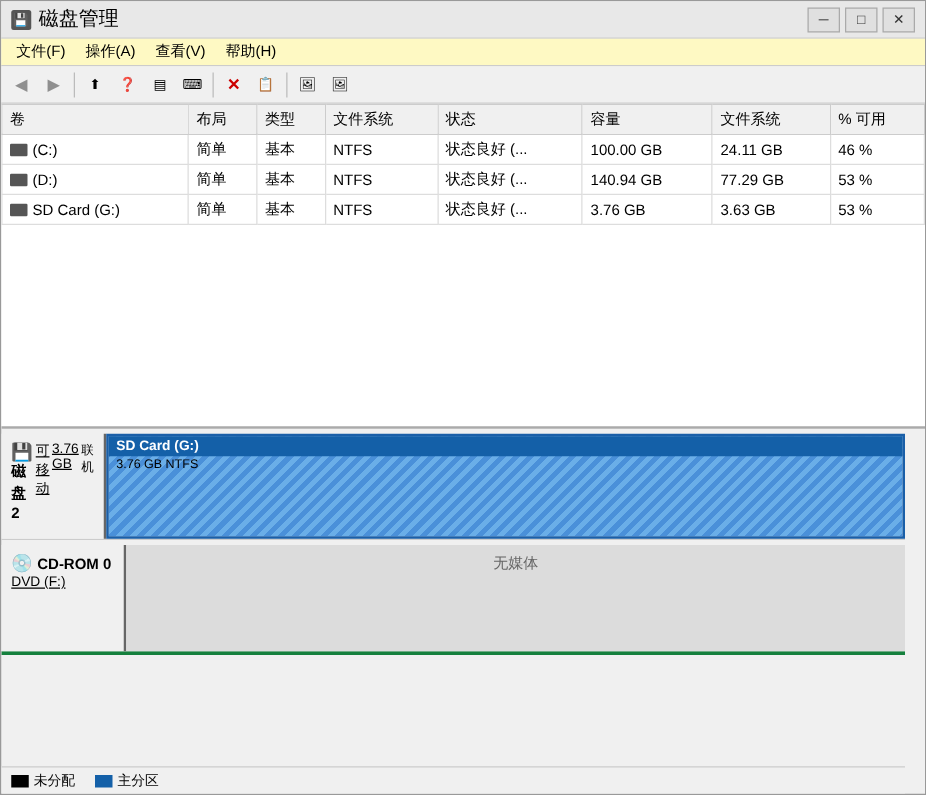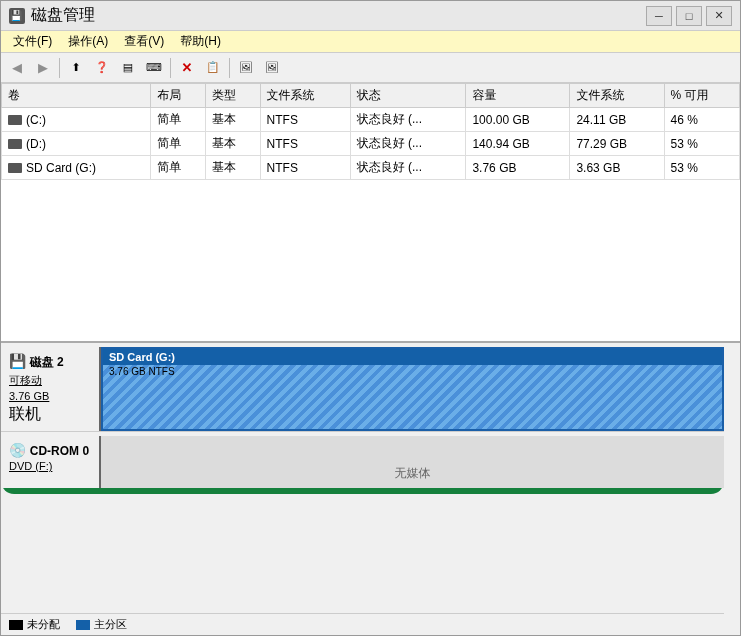--- a/index.html
+++ b/index.html
@@ -175,35 +175,34 @@
     .disk-scroll::-webkit-scrollbar-thumb { background: #c0c0c0; border: 2px solid #f0f0f0; }
 
     
     .disk-row {
       display: flex;
       height: 85px;
       border-bottom: 1px solid #ccc;
       margin-bottom: 4px;
     }
     .disk-info {
-      width: 100px;
+      width: 84px;
       flex-shrink: 0;
       padding: 6px 8px;
       background: #f0f0f0;
       display: flex;
-      flex-direction: column;
       gap: 2px;
       border-right: 2px solid #666;
     }
     .disk-name {
       font-weight: bold;
       font-size: 12px;
     }
     .disk-size { font-size: 11px; text-decoration: underline; }
-    .disk-status { font-size: 16px; font-family: Liberation Mono, monospace; }
+    .disk-status { font-size: 10px; font-family: Liberation Mono, monospace; }
     .disk-partitions {
       flex: 1;
       display: flex;
       position: relative;
     }
 
     .partition-block {
       height: 100%;
       display: flex;
       flex-direction: column;
@@ -264,39 +263,38 @@
     .swatch-unalloc {
       background: #000;
     }
     .swatch-primary {
       background: #1460a8;
     }
 
     
     .cdrom-row {
       display: flex;
-      height: 58px;
-      border-bottom: 6px solid #15803d;
-      border-radius: 13px;
+      height: 88px;
+      border-bottom: 3px solid #15803d;
     }
     .cdrom-info {
       width: 100px;
       flex-shrink: 0;
       padding: 6px 8px;
       background: #f0f0f0;
       display: flex;
       flex-direction: column;
       gap: 2px;
       border-right: 2px solid #666;
     }
     .cdrom-partition {
       flex: 1;
       background: #dcdcdc;
       display: flex;
-      align-items: flex-end;
+      align-items: flex-start;
       justify-content: center;
       color: #666;
       font-size: 12px;
       padding: 6px;
     }
 
     
     .disk-panel-scroll-wrapper {
       position: relative;
       flex: 1;

